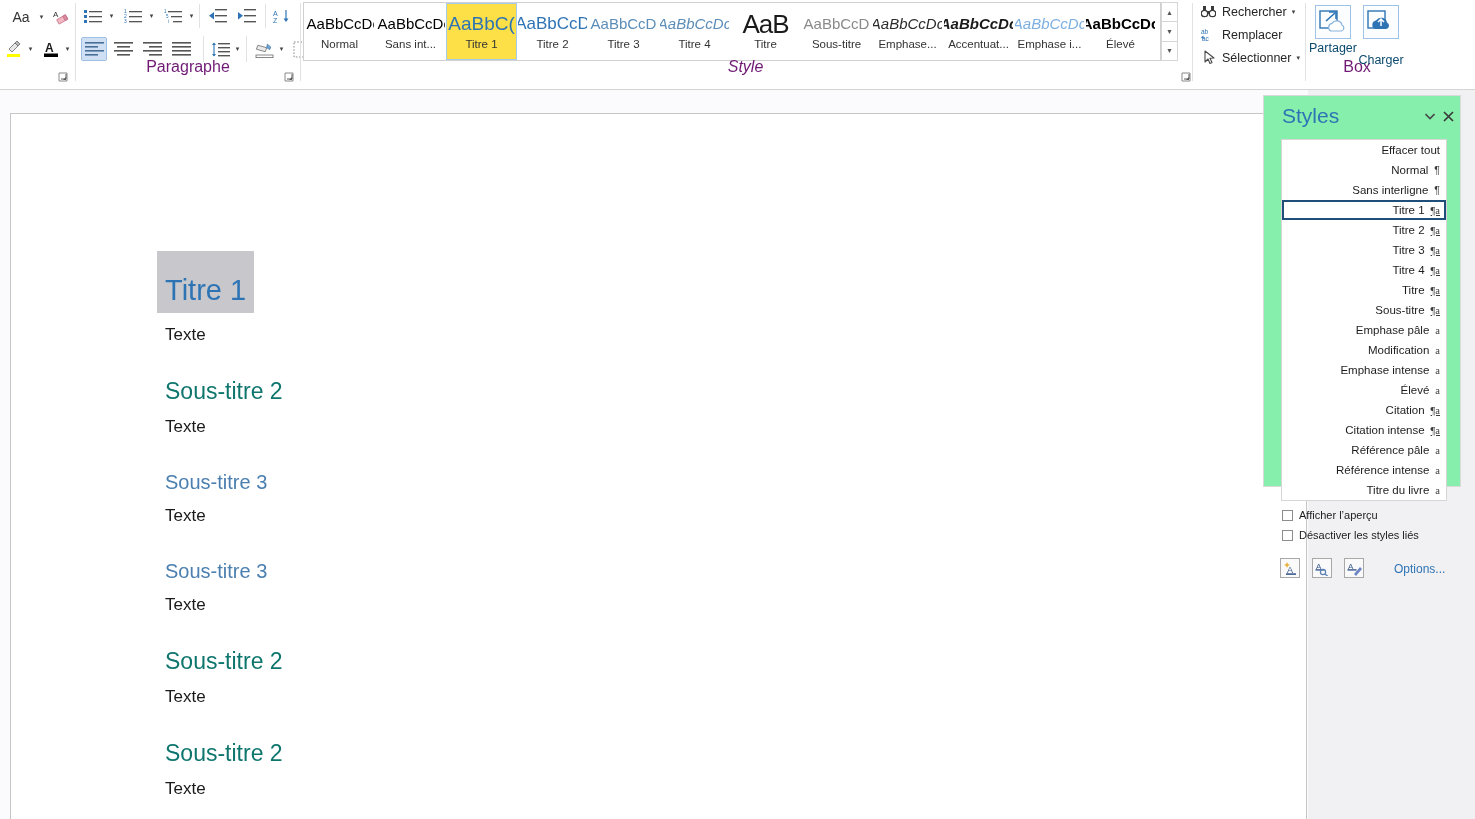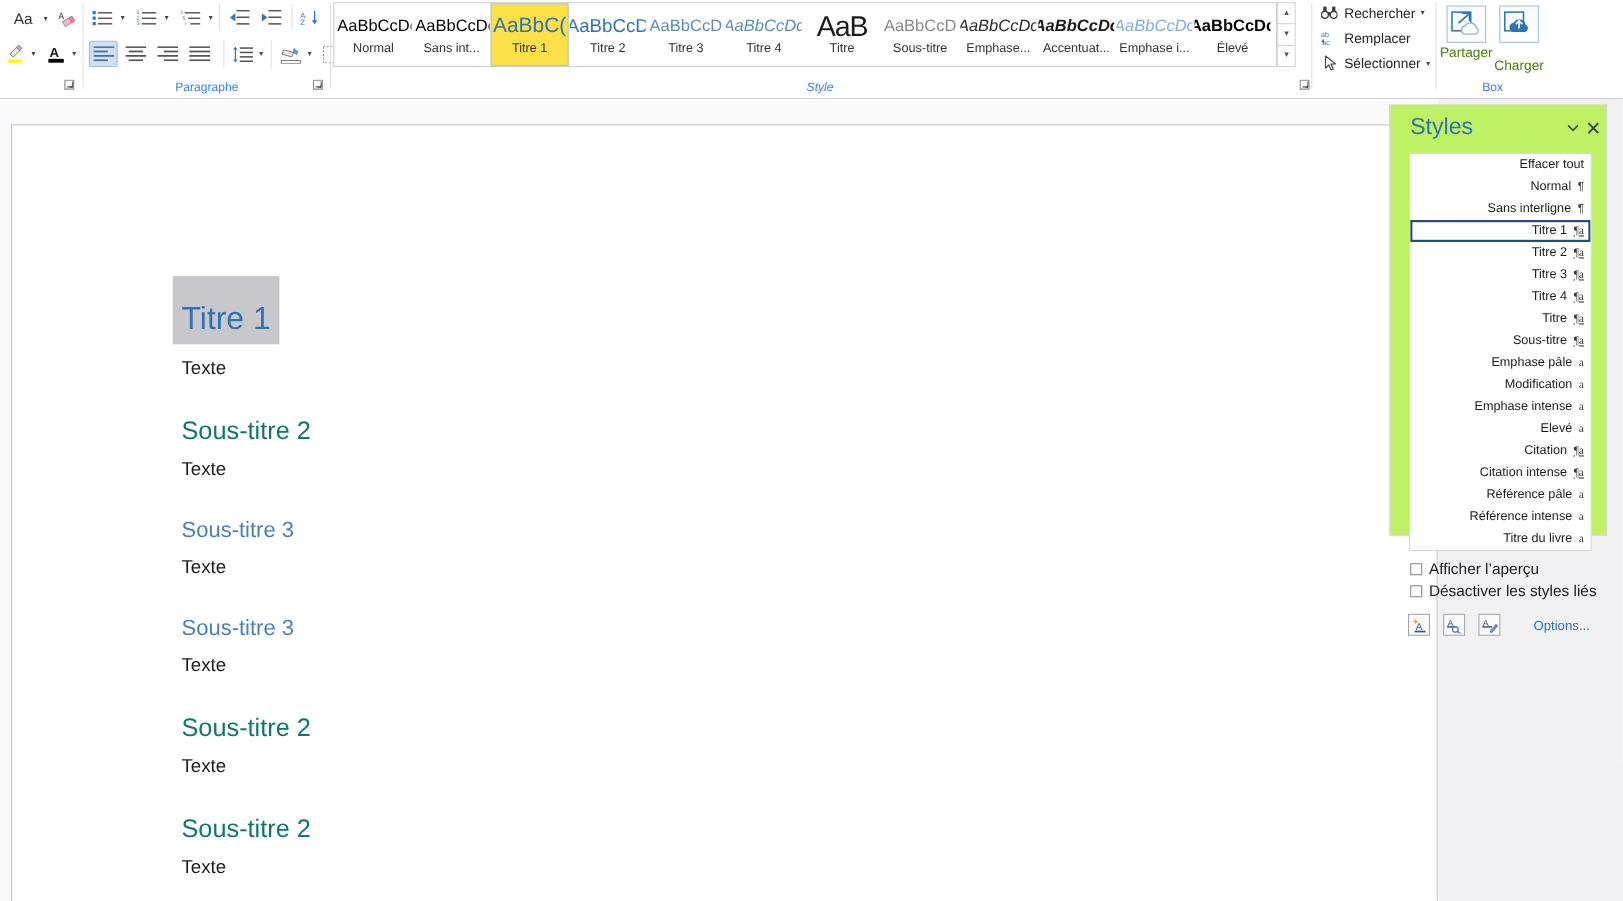--- a/index.html
+++ b/index.html
@@ -15,23 +15,23 @@
   .ribbon {
     position: absolute; left: 0; top: 0;
     width: 1475px; height: 90px;
     background: #ffffff;
     border-bottom: 1px solid #d4d4d4;
   }
   .rib-group {
     position: absolute; top: 0; height: 89px;
   }
   .rib-group-label {
-    position: absolute; bottom: 3px; left: 0; width: 100%;
+    position: absolute; bottom: 13px; left: 0; width: 100%;
     text-align: center;
-    font-size: 11px; color: #3b82f6;
+    font-size: 16px; color: #701a75;
     font-family: "Liberation Sans", sans-serif;
   }
   .rib-sep {
     position: absolute; top: 3px; width: 1px; height: 78px;
     background: #e2e2e2;
   }
   .dlg-launcher {
     position: absolute; bottom: 4px;
     width: 12px; height: 12px;
     color: #6b6b6b; font-size: 11px; line-height: 11px;
@@ -100,21 +100,21 @@
     white-space: nowrap;
   }
   .mod-row .mico { width: 17px; height:17px; margin-right: 5px; display:flex; align-items:center; justify-content:center;}
   .mod-row .mcar { margin-left: 5px; font-size: 7px; color:#444; }
 
   
   .box-btn {
     position: absolute;
     width: 56px;
     display: flex; flex-direction: column; align-items: center;
-    font-size: 12.5px; color: #4d7c0f;
+    font-size: 12.5px; color: #0c4a6e;
   }
   .box-icon {
     width: 36px; height: 34px;
     border: 1px solid #9fc3e8;
     display:flex; align-items:center; justify-content:center;
     background: #fbfdff;
   }
 
   
   .doc-area {
@@ -158,21 +158,21 @@
   }
   .p-texte {
     font-size: 17px; color: #1a1a1a;
     font-family: "Liberation Sans", sans-serif;
   }
 
   
   .pane {
     position: absolute; left: 1263px; top: 95px;
     width: 198px; height: 392px;
-    background: #bef264;
+    background: #86efac;
     border: 1px solid #d9d9d9;
     box-shadow: 0 0 0 0 transparent;
   }
   .pane-title {
     position: absolute; left: 18px; top: 8px;
     font-size: 21px; color: #2e74b5;
     font-family: "Liberation Sans", sans-serif;
   }
   .pane-hdr-btn {
     position: absolute; top: 12px;
@@ -203,21 +203,21 @@
   .style-row .smark {
     font-size: 10.5px; color: #3a3a3a; margin-left: 6px;
     font-family: "Liberation Serif", serif;
   }
   .style-row .smark.under { text-decoration: underline; }
   .style-row .smark.pil { font-family: "Liberation Sans", sans-serif; }
 
   .pane-chk {
     position: absolute; left: 18px;
     display: flex; align-items: center;
-    font-size: 14px; color: #1c1c1c;
+    font-size: 11px; color: #1c1c1c;
     font-family: "Liberation Sans", sans-serif;
   }
   .chkbox {
     width: 11px; height: 11px; border: 1px solid #8d8d8d;
     background: #fff; margin-right: 6px; display:inline-block;
   }
   .pane-tool {
     position: absolute; top: 558px;
     width: 20px; height: 20px;
     border: 1px solid #a8a8a8; background: #fafafa;

